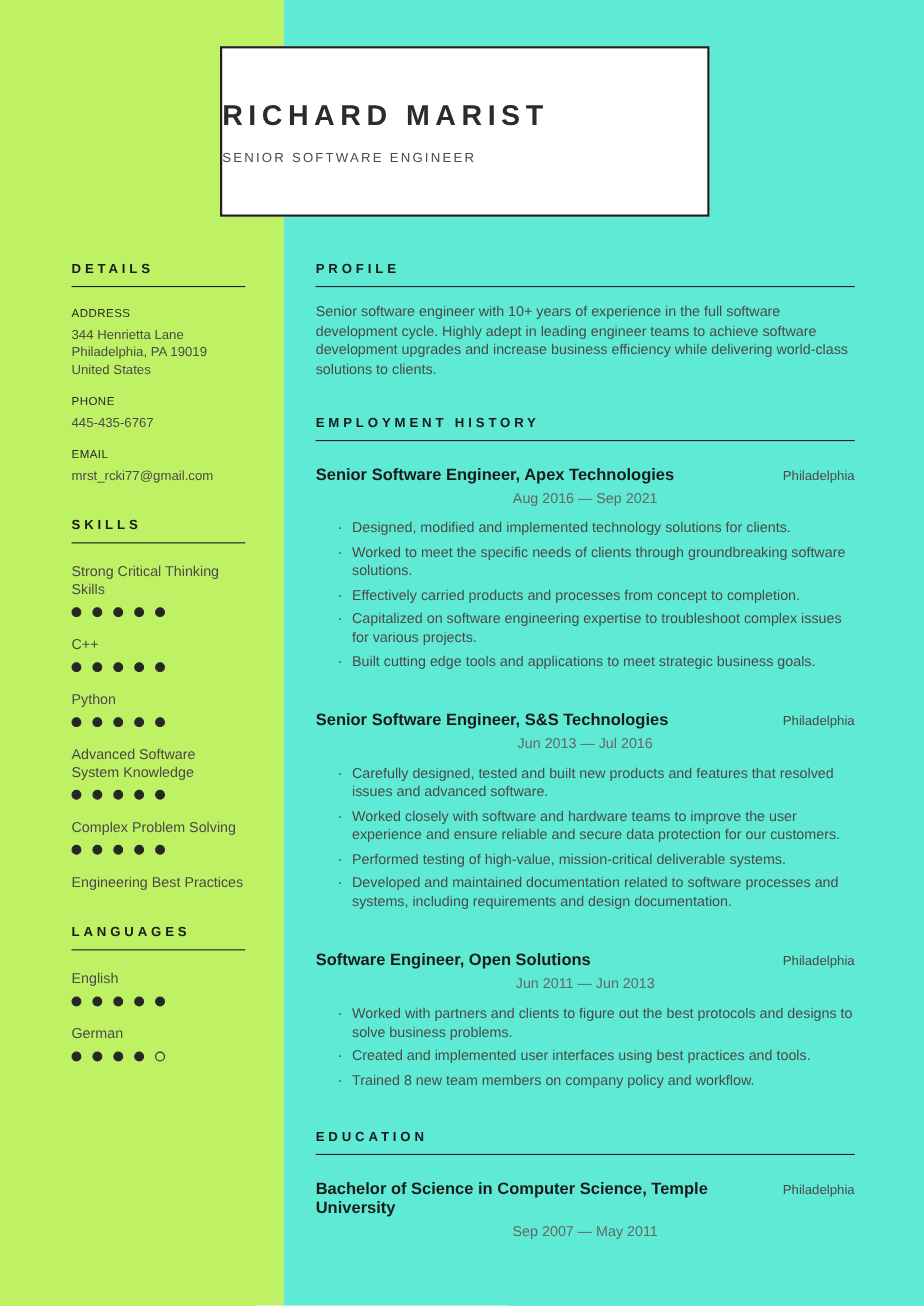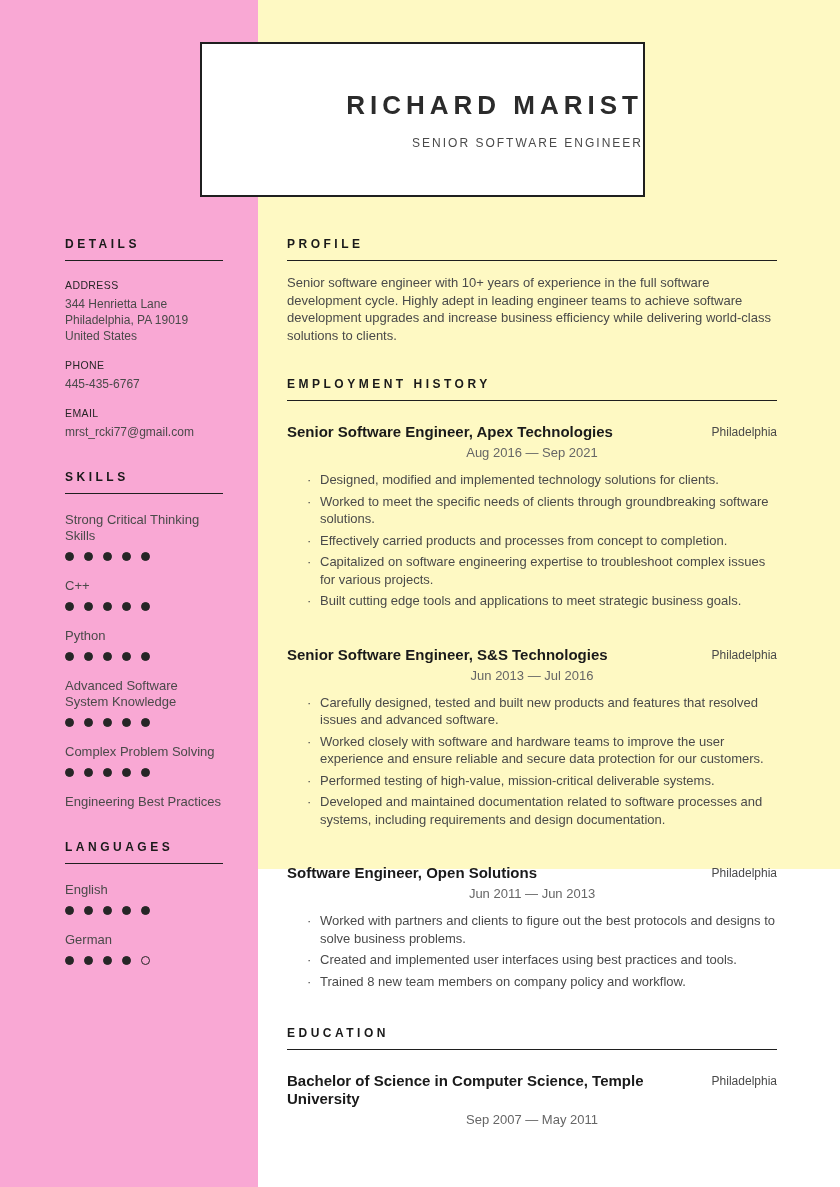--- a/index.html
+++ b/index.html
@@ -4,21 +4,21 @@
 <style>
   * { margin:0; padding:0; box-sizing:border-box; }
   body { background:#ffffff; font-family:"Liberation Sans", sans-serif; }
   .page {
     position:relative; width:840px; height:1187px; background:#ffffff;
     overflow:hidden; color:#4a4a4a;
   }
   
   .sidebar {
     position:absolute; left:0; top:0; width:258px; height:1187px;
-    background:#f9a8d4; padding:237px 35px 40px 65px;
+    background:#bef264; padding:237px 35px 40px 65px;
   }
   .side-heading, .main-heading {
     font-size:12px; font-weight:bold; letter-spacing:3.5px; color:#1a1a1a;
     border-bottom:1px solid #1f1f1f; padding-bottom:9px;
   }
   .side-heading { margin-bottom:18px; }
   .sub-label {
     font-size:10.5px; font-weight:normal; letter-spacing:0.4px; color:#262626;
     margin-bottom:5px;
   }
@@ -27,34 +27,34 @@
   .skills-section, .languages-section { margin-top:30px; }
   .skill-item { margin-bottom:17px; }
   .skill-name { font-size:13px; line-height:16px; color:#4a4a4a; }
   .dots { display:flex; gap:10px; margin-top:8px; }
   .dot { width:9px; height:9px; border-radius:50%; border:1.5px solid #262626; }
   .dot.filled { background:#262626; }
   
   .header-box {
     position:absolute; left:200px; top:42px; width:445px; height:155px;
     background:#ffffff; border:2px solid #1f1f1f; z-index:2;
-    display:flex; flex-direction:column; align-items:flex-end; justify-content:center;
+    display:flex; flex-direction:column; align-items:flex-start; justify-content:center;
     gap:15px;
   }
   .person-name {
     font-size:26px; font-weight:bold; letter-spacing:5px; color:#2b2b2b;
     white-space:nowrap;
   }
   .person-title {
     font-size:12px; letter-spacing:2px; color:#4a4a4a; white-space:nowrap;
   }
   
   .main {
-    position:absolute; left:258px; top:0; width:582px; height:869px;
-    padding:237px 63px 40px 29px; background:#fef9c3;
+    position:absolute; left:258px; top:0; width:582px; height:1187px;
+    padding:237px 63px 40px 29px; background:#5eead4;
   }
   .profile-text { font-size:13px; line-height:17.5px; color:#4a4a4a; margin-top:13px; }
   .employment-section { margin-top:33px; }
   .education-section { margin-top:28px; }
   .job { margin-top:22px; margin-bottom:36px; }
   .edu-item { margin-top:22px; }
   .job-head { display:flex; align-items:flex-start; }
   .job-title {
     font-size:15px; font-weight:bold; color:#1a1a1a; line-height:18px; flex:1;
     padding-right:18px;

